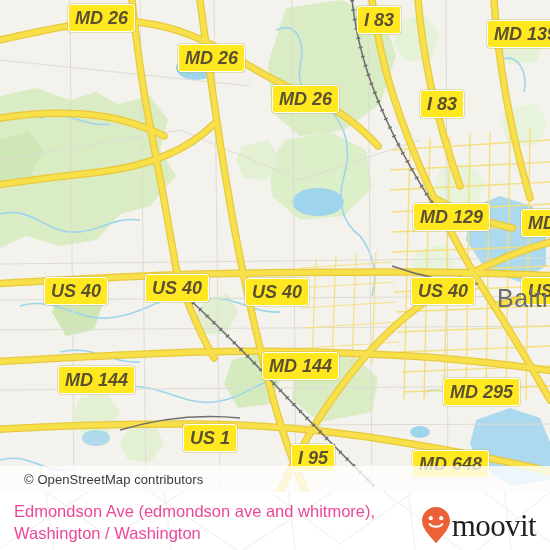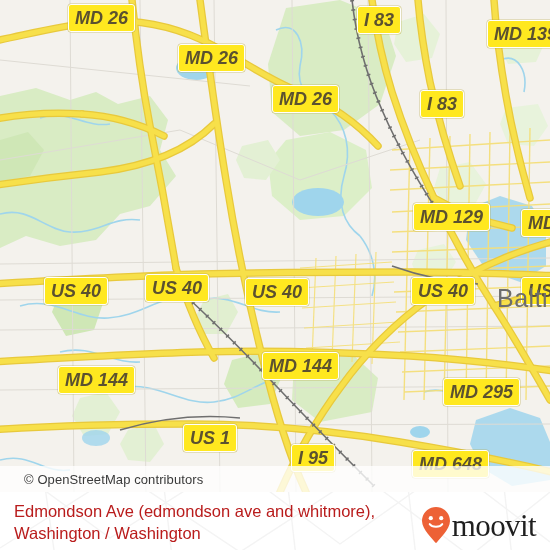--- a/index.html
+++ b/index.html
@@ -79,21 +79,21 @@
   
   .footer{
     position:absolute;left:0;top:492px;width:550px;height:58px;
     background:#ffffff;overflow:hidden;
   }
   .footer-watermark{
     position:absolute;left:0;top:-40px;width:550px;height:140px;opacity:.5;
   }
   .footer-title{
     position:absolute;left:14px;top:8px;width:380px;
-    font-size:16.5px;line-height:22px;color:#b91c1c;
+    font-size:16.5px;line-height:22px;color:#ec4899;
     font-family:"Liberation Sans","DejaVu Sans",sans-serif;
   }
   .logo{
     position:absolute;right:14px;top:14px;
     display:flex;align-items:center;gap:1px;
   }
   .logo-word{
     font-size:31px;line-height:31px;color:#1f1f1f;letter-spacing:-.6px;
     font-family:Liberation Serif, serif;
     font-weight:normal;

